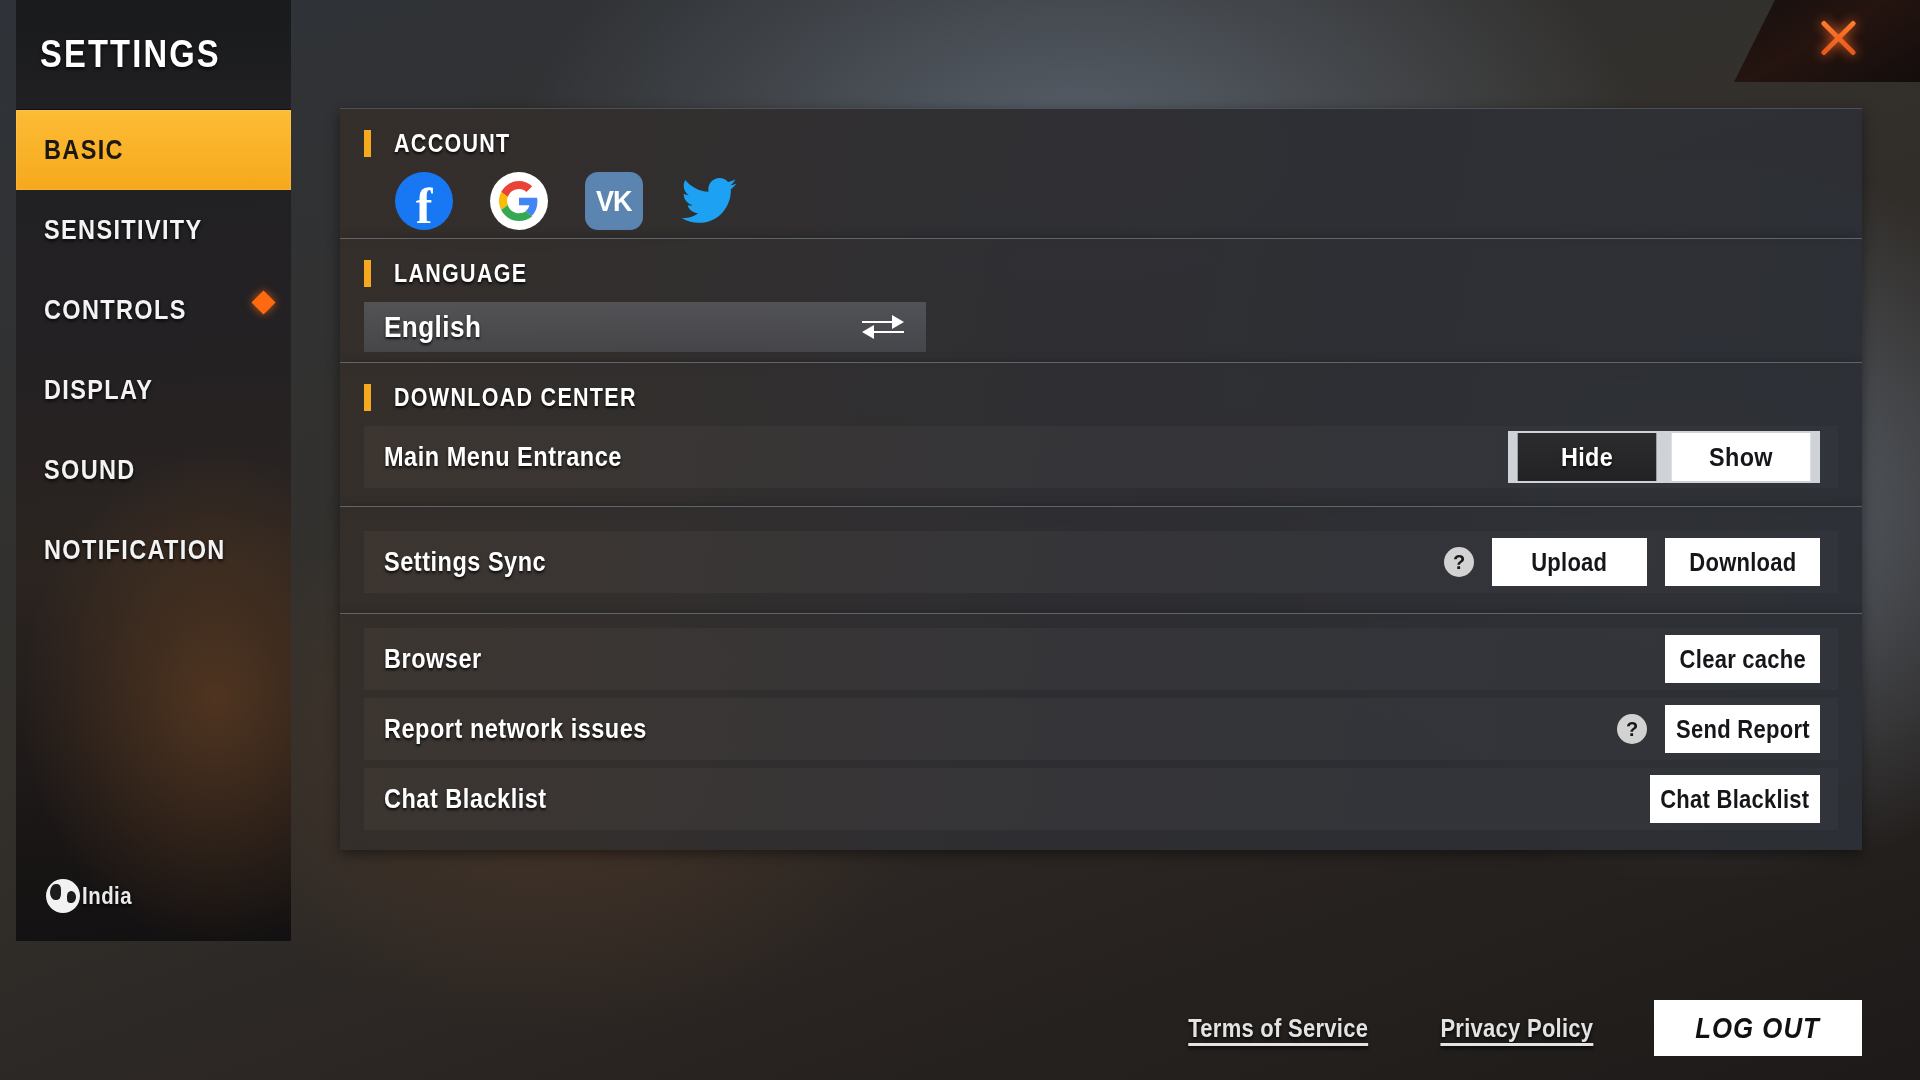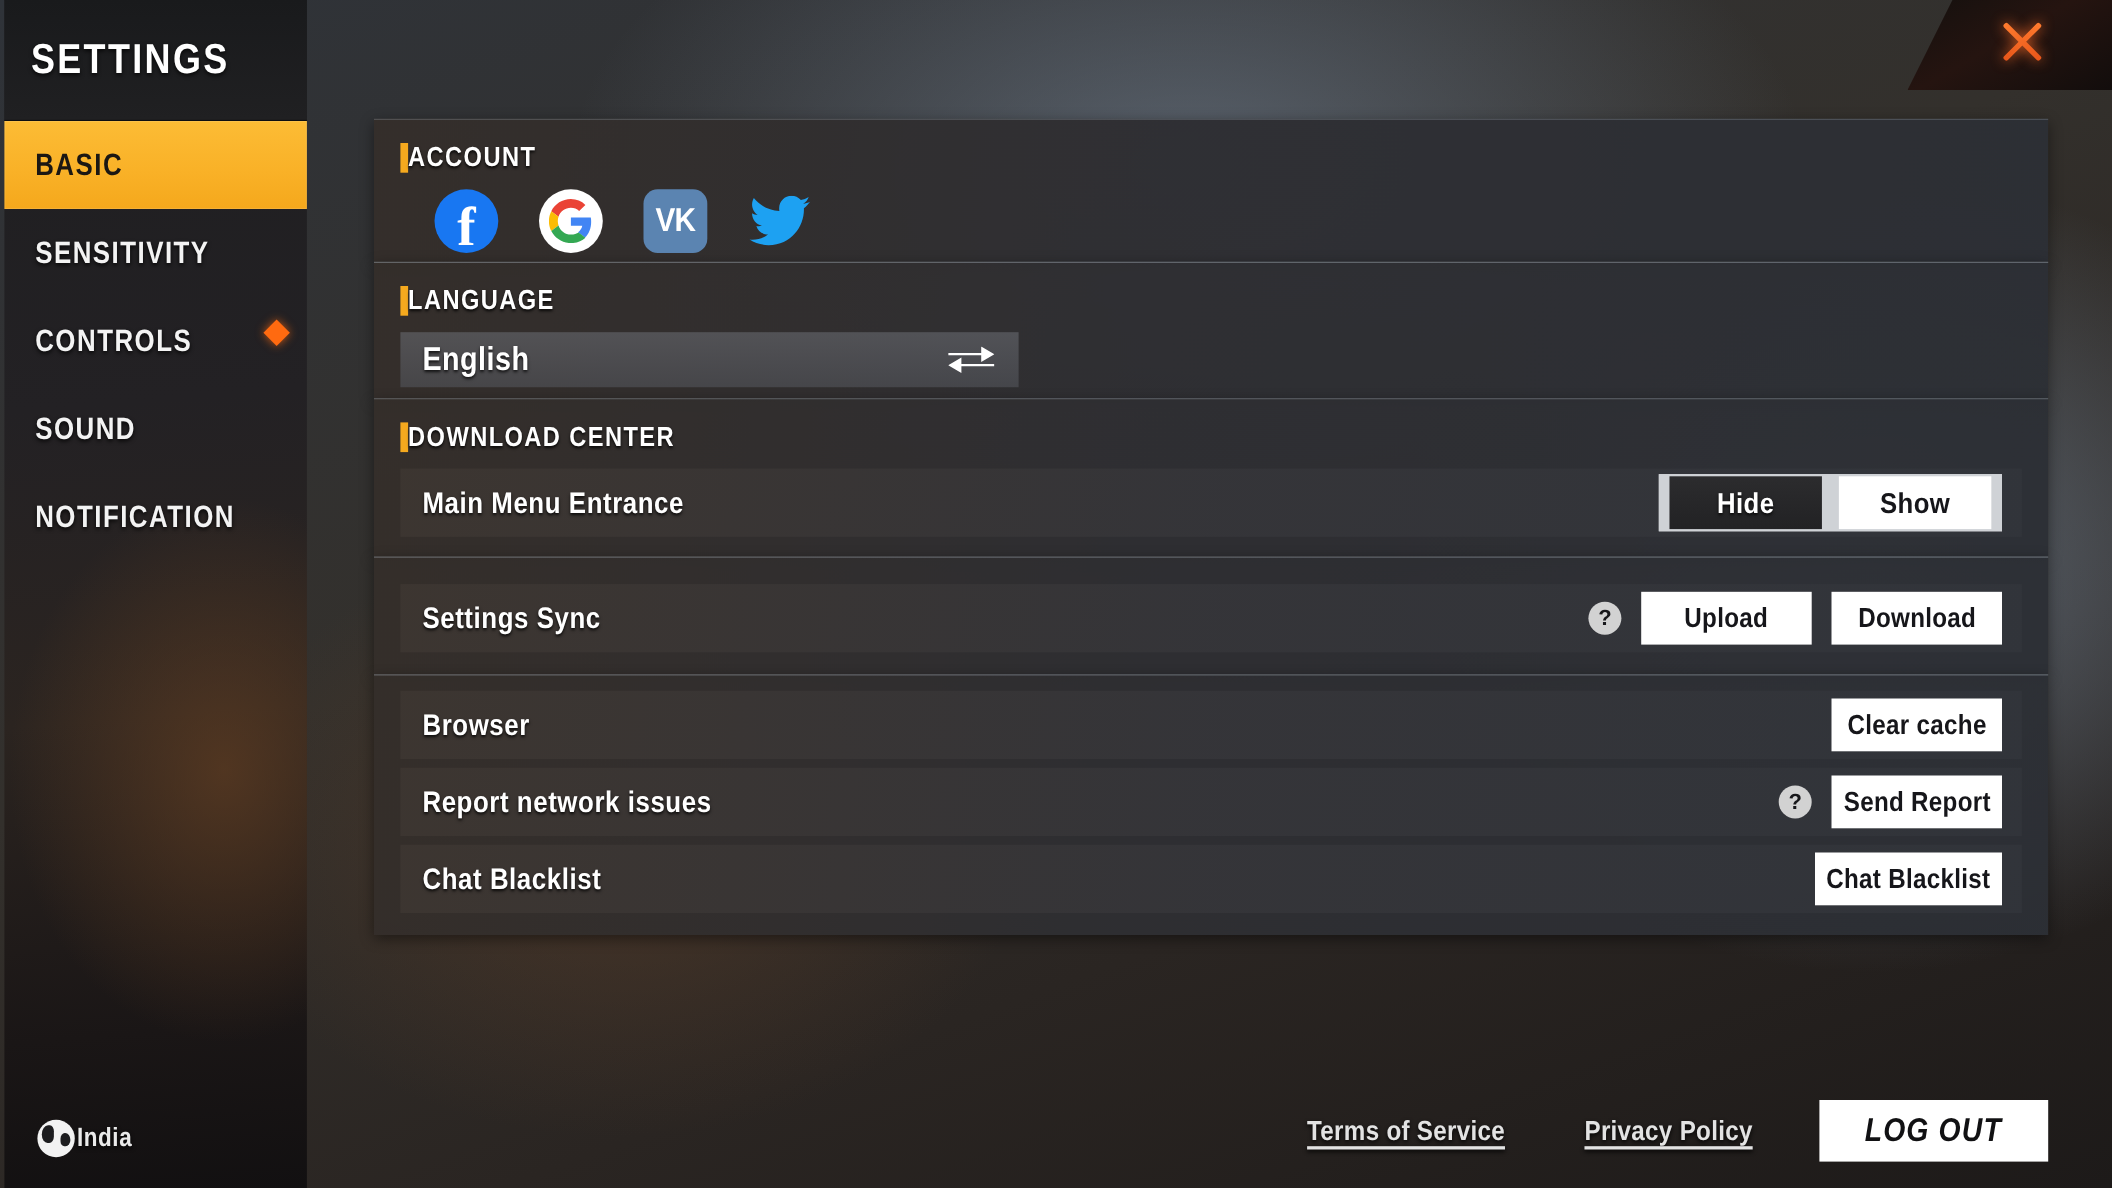--- a/index.html
+++ b/index.html
@@ -16,22 +16,22 @@
     width: 1920px; height: 1080px;
     background:
       radial-gradient(ellipse 780px 420px at 1080px 150px, rgba(120,136,156,0.55), rgba(120,136,156,0) 72%),
       radial-gradient(ellipse 620px 520px at 1700px 520px, rgba(128,146,166,0.62), rgba(128,146,166,0) 70%),
       radial-gradient(ellipse 520px 380px at 560px 760px, rgba(92,62,40,0.55), rgba(92,62,40,0) 72%),
       linear-gradient(160deg, #2f3339 0%, #33302c 42%, #2a2522 70%, #1d1a19 100%);
   }
 
   
   #sidebar {
-    position: absolute; left: 4px; top: 0;
-    width: 275px; height: 1080px;
+    position: absolute; left: 16px; top: 0;
+    width: 275px; height: 941px;
     background:
       radial-gradient(ellipse 260px 330px at 200px 700px, rgba(98,62,34,0.70), rgba(98,62,34,0) 75%),
       linear-gradient(175deg, #1e1e20 0%, #232124 34%, #2b2420 60%, #1a1616 86%, #121011 100%);
     z-index: 5;
     text-align: center;
   }
   #sidebar-head {
     height: 110px;
     background: linear-gradient(180deg,#191a1c 0%, #202022 100%);
     display: flex; align-items: center;
@@ -158,21 +158,21 @@
   .panel {
     position: relative;
     background: linear-gradient(100deg, rgba(52,46,42,0.97) 0%, rgba(46,46,50,0.97) 46%, rgba(44,47,53,0.97) 100%);
     border-top: 1px solid rgba(168,176,186,0.42);
     box-shadow: 0 4px 12px rgba(0,0,0,0.45);
   }
   .panel.first { border-top: 1px solid rgba(150,158,170,0.30); }
 
   .sec-head {
     display: flex; align-items: center;
-    gap: 0;
+    gap: 23px;
     padding: 20px 0 4px 24px;
   }
   .sec-bar {
     width: 7px; height: 27px;
     background: #f5a91e;
     flex: none;
   }
   .sec-title {
     color: #ffffff;
     font-size: 25px;
@@ -386,20 +386,23 @@
 
     <div class="nav-item active">
       <div class="nav-label">BASIC</div>
     </div>
     <div class="nav-item">
       <div class="nav-label">SENSITIVITY</div>
     </div>
     <div class="nav-item">
       <div class="nav-label">CONTROLS</div>
       <div class="nav-badge"></div>
+    </div>
+    <div class="nav-item">
+      <div class="nav-label">DISPLAY</div>
     </div>
     <div class="nav-item">
       <div class="nav-label">SOUND</div>
     </div>
     <div class="nav-item">
       <div class="nav-label">NOTIFICATION</div>
     </div>
 
     <div id="region">
       <div id="region-icon"></div>

